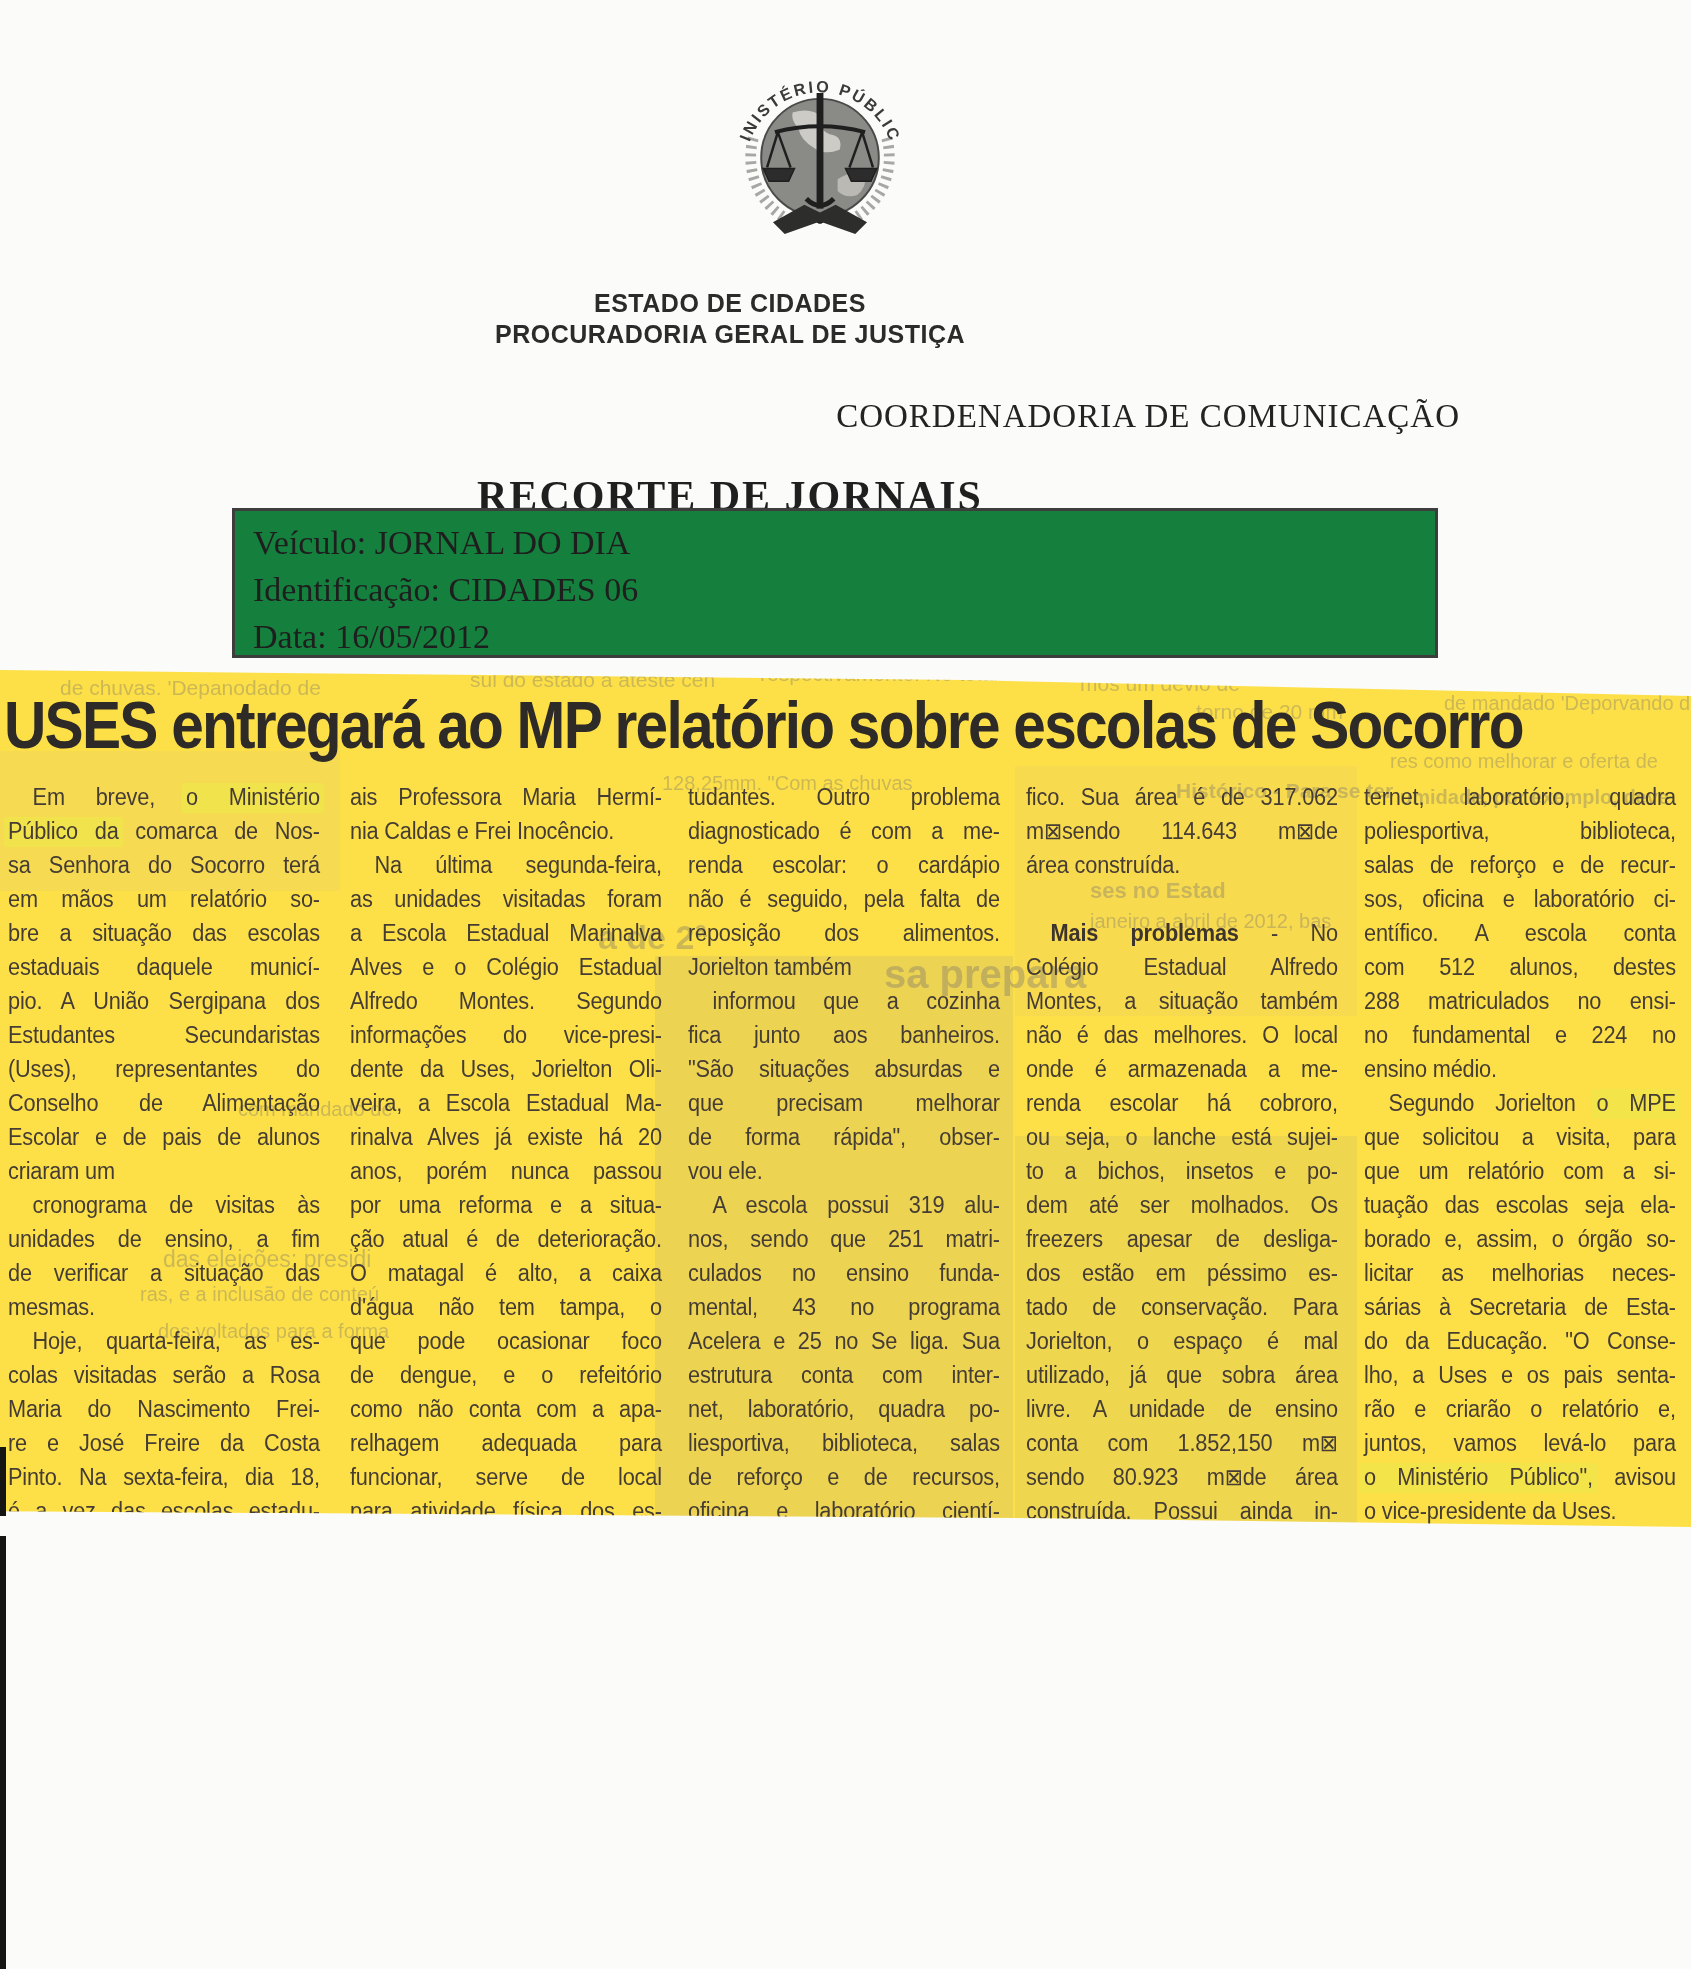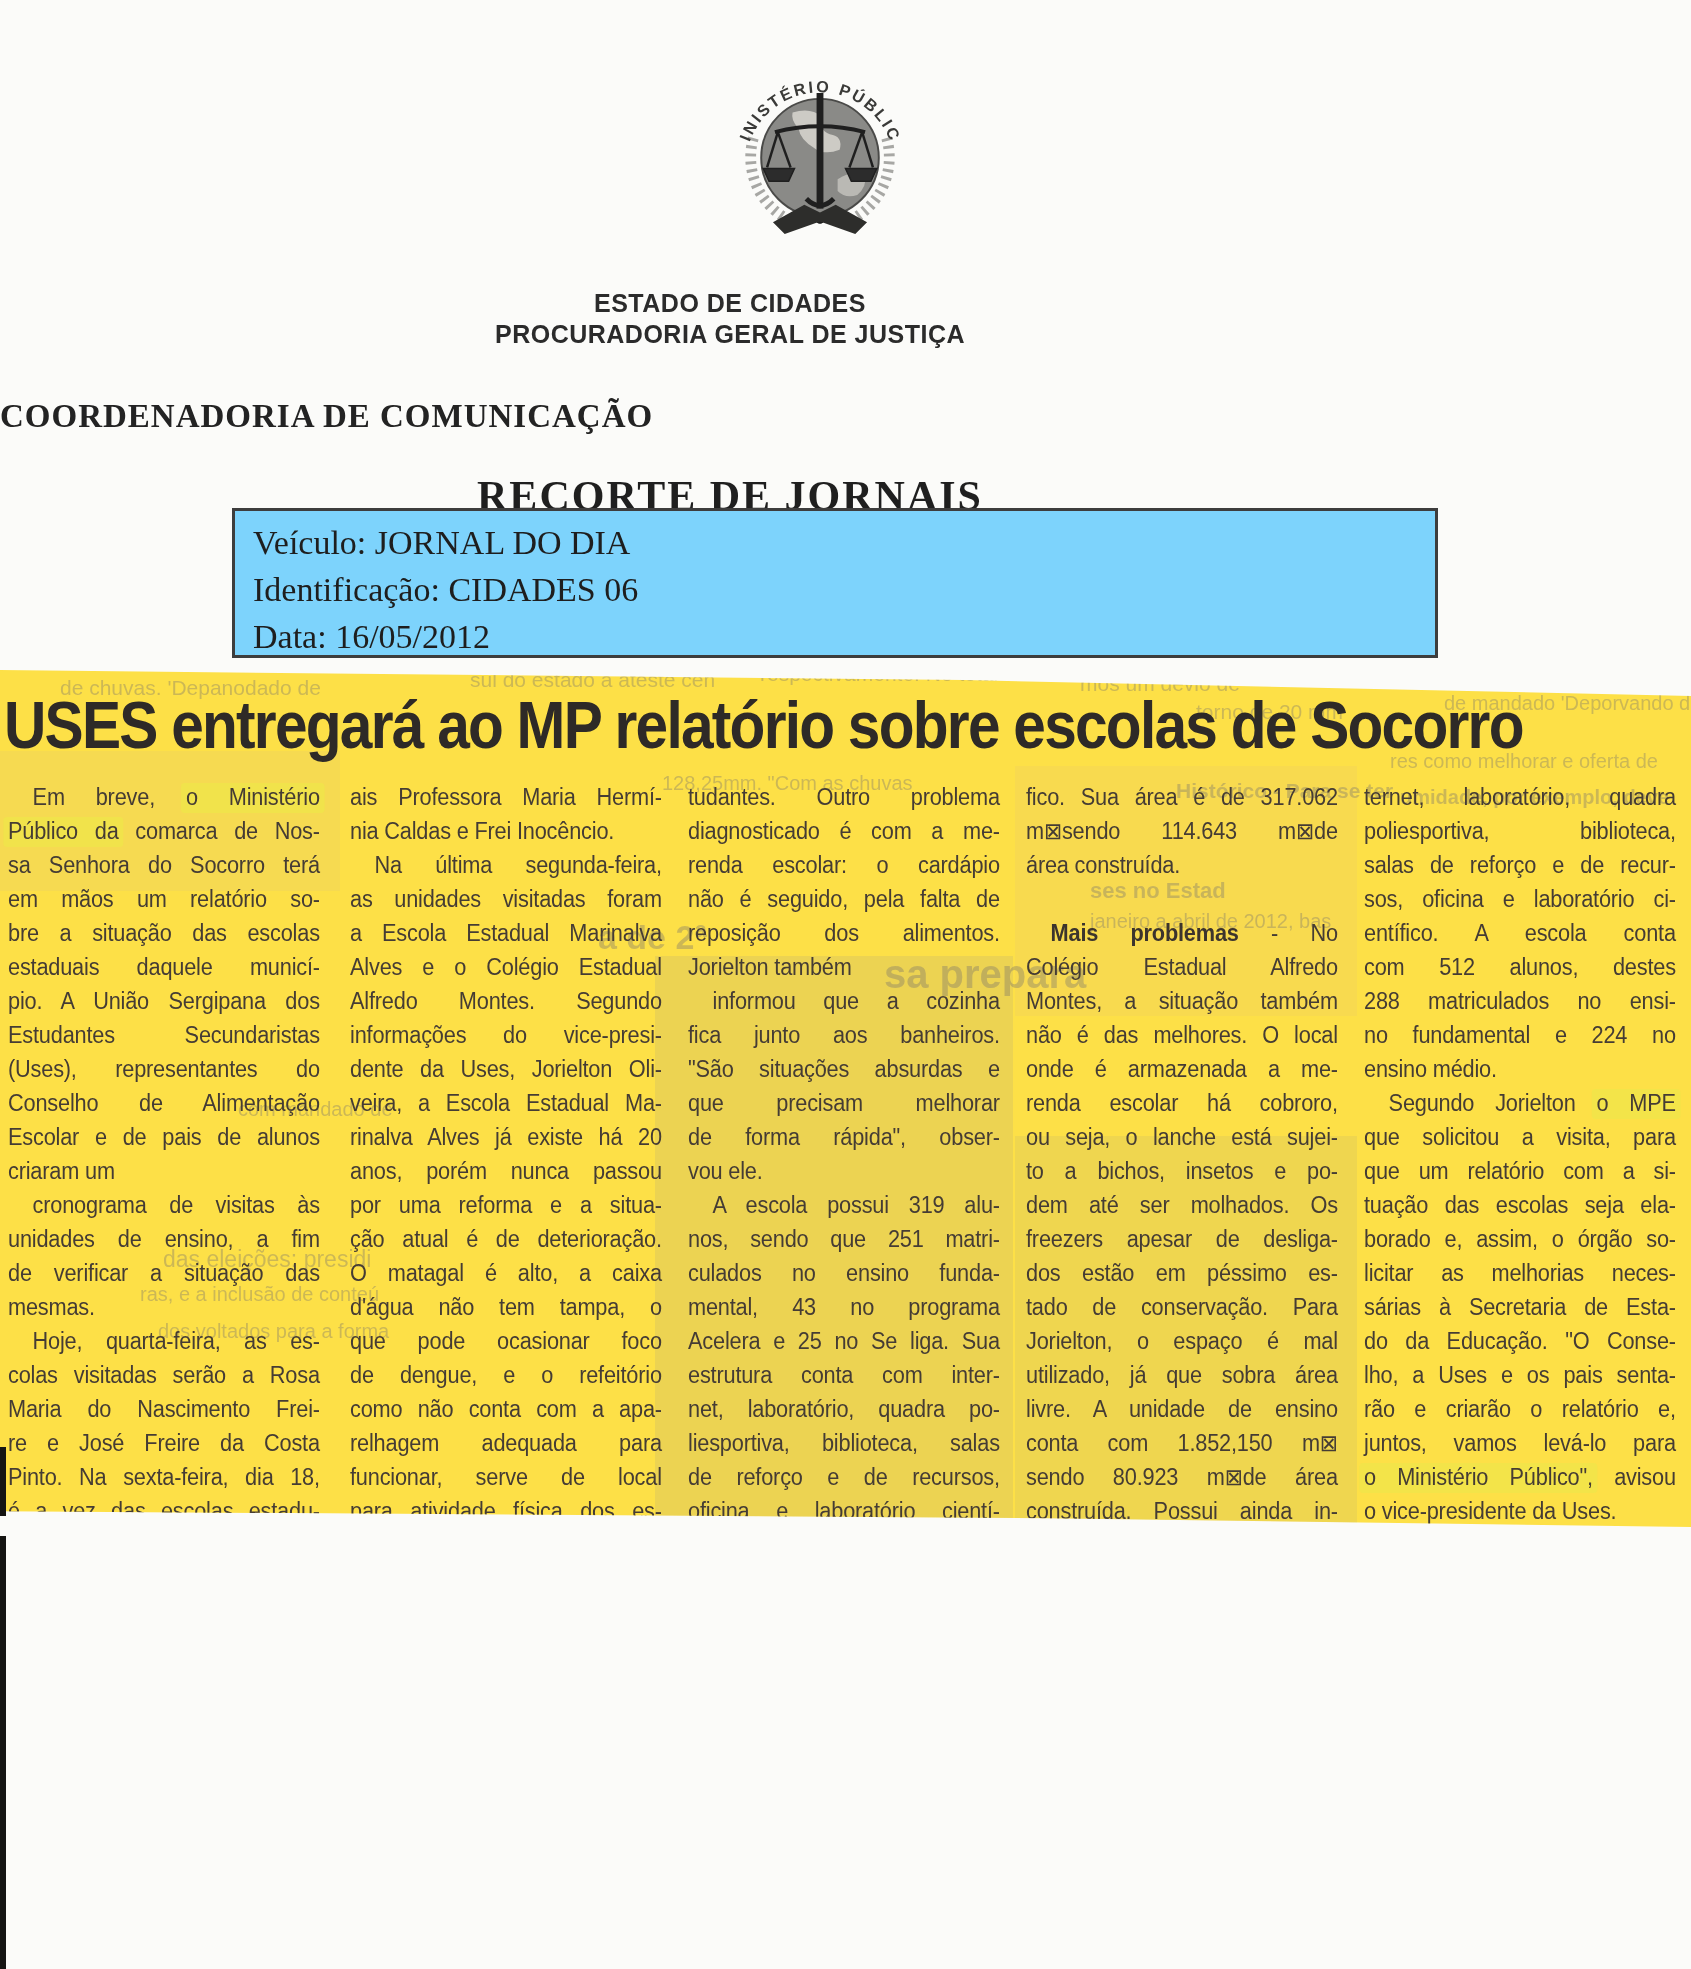--- a/index.html
+++ b/index.html
@@ -6,27 +6,27 @@
   body{
     width:1691px;height:1969px;position:relative;overflow:hidden;
     background:#fbfbf9;
     font-family:"Liberation Sans",sans-serif;
   }
   
   .letterhead{position:absolute;top:0;left:0;width:1460px;text-align:center;}
   .logo{position:absolute;left:722px;top:42px;width:196px;height:200px;}
   .org-lines{position:absolute;top:288px;left:0;width:1460px;text-align:center;
     font-weight:bold;font-size:25px;color:#2b2b2b;line-height:31px;letter-spacing:.5px;}
-  .dept{position:absolute;top:398px;left:0;width:1460px;text-align:left;
-    font-family:"Liberation Serif",serif;font-weight:bold;font-size:33px;color:#232323;letter-spacing:1px;}
+  .dept{position:absolute;top:398px;left:0;width:1460px;text-align:right;
+    font-family:"Liberation Serif",serif;font-weight:normal;font-size:33px;color:#232323;letter-spacing:1px;}
   .doctype{position:absolute;top:472px;left:0;width:1460px;text-align:center;
     font-family:"Liberation Serif",serif;font-weight:bold;font-size:42px;color:#1f1f1f;letter-spacing:2px;}
   
   .infobox{position:absolute;left:232px;top:508px;width:1206px;height:150px;
-    border:3px solid #3d3d3d;background:#7dd3fc;box-sizing:border-box;
+    border:3px solid #3d3d3d;background:#15803d;box-sizing:border-box;
     font-family:"Liberation Serif",serif;font-size:34px;color:#1e1e1e;
     padding:8px 0 0 18px;line-height:47px;}
   
   .clip{position:absolute;left:0;top:656px;width:1691px;height:878px;
     background:#fde047;
     clip-path:polygon(0 14px,57% 24px,100% 40px,100% 99.2%,62% 98.2%,0 97.4%);
   }
   .clip .tint{position:absolute;z-index:0;}
   .headline{position:absolute;left:4px;top:30px;z-index:3;
     font-weight:bold;font-size:67px;color:#2e2a27;letter-spacing:-2px;white-space:nowrap;

